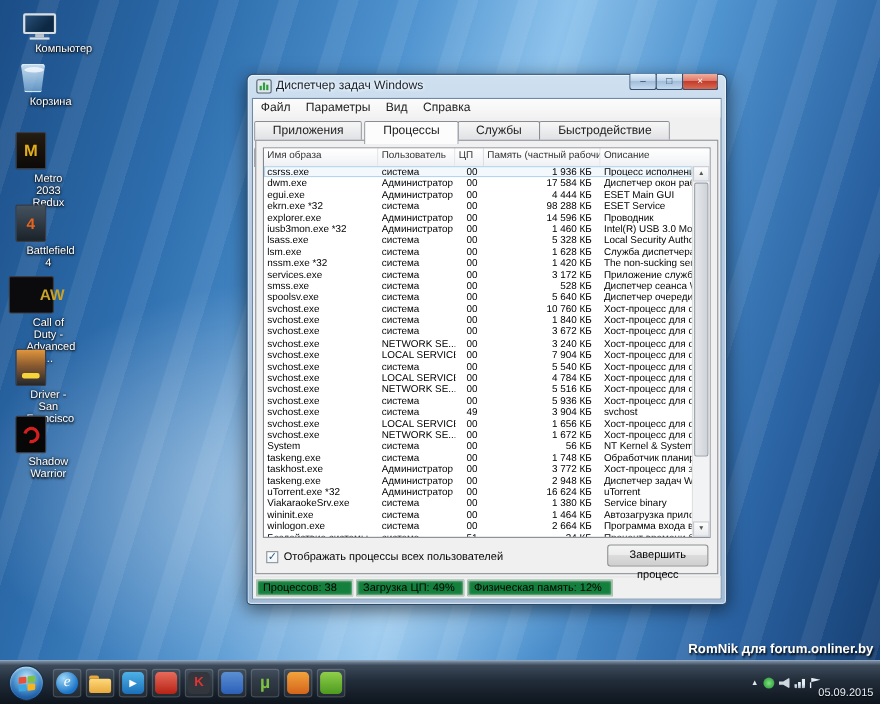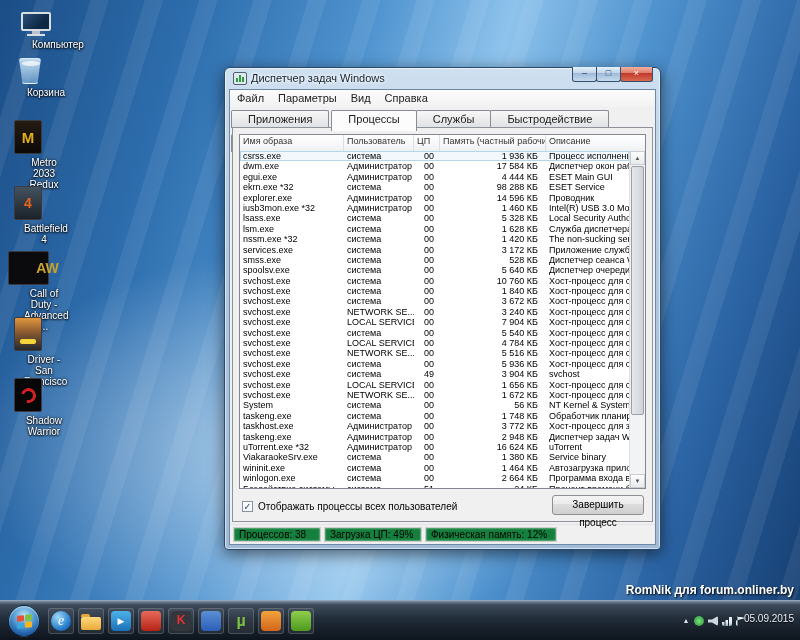--- a/index.html
+++ b/index.html
@@ -125,21 +125,21 @@
   .g-blue { width:20px; height:20px; border-radius:4px; background:linear-gradient(#5b8fd4,#2b5fb8); }
   .g-ut { color:#7cc142; font-weight:bold; font-size:16px; }
   .g-orange { width:20px; height:20px; border-radius:4px; background:linear-gradient(#f2a33c,#d4641a); }
   .g-green { width:20px; height:20px; border-radius:4px; background:linear-gradient(#8fce4a,#4d9a1f); }
   .tray-chev { position:absolute; right:112px; top:15px; color:#dfe7ee; font-size:8px; }
   .tico { position:absolute; top:15px; width:10px; height:10px; border-radius:2px; }
   .t-eset { background:radial-gradient(#7fe07f,#1f8f2f); border-radius:50%; }
   .t-vol { background:#cfd8e0; clip-path:polygon(0 35%,40% 35%,100% 0,100% 100%,40% 65%,0 65%); }
   .t-net { background:linear-gradient(180deg,#e8eef5 60%,#9fb2c4); clip-path:polygon(0 100%,0 60%,25% 60%,25% 100%,35% 100%,35% 40%,60% 40%,60% 100%,70% 100%,70% 10%,100% 10%,100% 100%); }
   .t-flag { background:#e8eef5; clip-path:polygon(0 0,100% 20%,0 45%,0 100%,15% 100%,15% 0); }
-  .clockdate { position:absolute; right:6px; bottom:16px; color:#e8eef5; font-size:10px; text-shadow:0 1px 1px #000;text-align:right; }
+  .clockdate { position:absolute; right:6px; bottom:4px; color:#e8eef5; font-size:10px; text-shadow:0 1px 1px #000;text-align:right; }
 </style>
 </head>
 <body>
 
 <div class="desktop">
 
   <div class="dicon" style="left:0;top:12px">
     <div class="art art-monitor">
         <div class="scr"></div>
         <div class="leg"></div>

